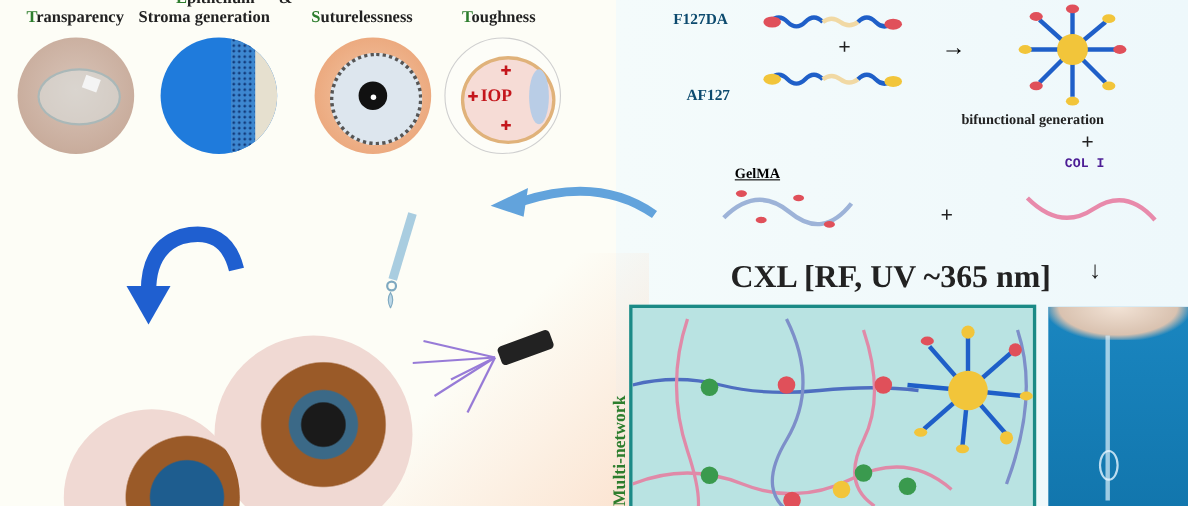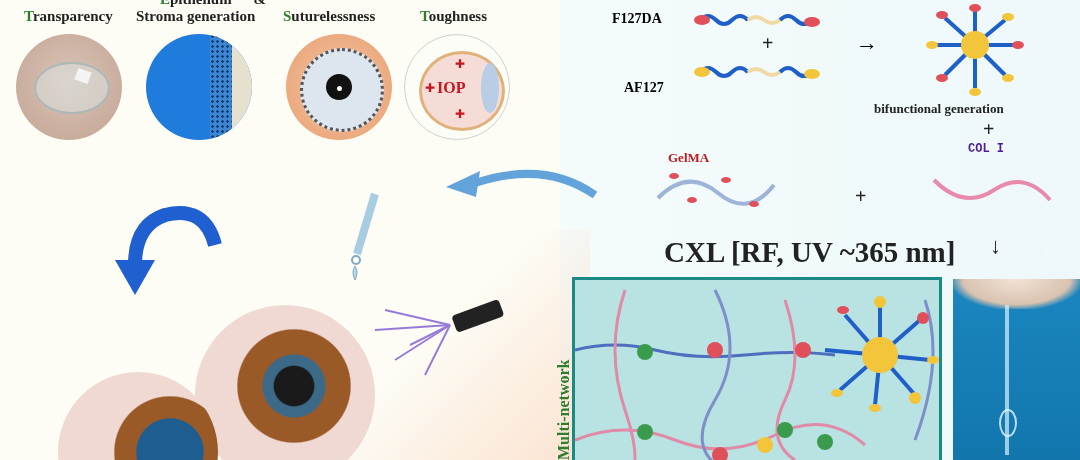--- a/index.html
+++ b/index.html
@@ -13,21 +13,21 @@
     background: linear-gradient(90deg, #f4fbfb 0%, #eef8fb 100%);
   }
   .bg-peach {
     position: absolute; left: 330px; top: 230px; width: 260px; height: 230px;
     background: linear-gradient(135deg, rgba(253,253,246,0) 40%, #fbe2cf 100%);
   }
   .abs { position: absolute; }
   .label-top { font-size: 15px; font-weight: bold; color: #222; white-space: nowrap; }
   .green { color: #2d7d2d; }
   .circle { position: absolute; width: 106px; height: 106px; border-radius: 50%; overflow: hidden; }
-  .mol-label { font-size: 14px; font-weight: bold; color: #000000; }
+  .mol-label { font-size: 14px; font-weight: bold; color: #0c4a6e; }
   .plus { font-size: 20px; color: #222; font-weight: bold; }
   .net-box {
     position: absolute; left: 572px; top: 277px; width: 370px; height: 190px;
     background: #b9e3e2; border: 3px solid #1b8a86; box-sizing: border-box; overflow: hidden;
   }
   .photo {
     position: absolute; left: 953px; top: 279px; width: 127px; height: 181px;
     background: linear-gradient(180deg, #1a86c0 0%, #1276ad 100%); overflow: hidden;
   }
   .vtext {
@@ -41,21 +41,21 @@
 <div class="bg-right"></div>
 <div class="bg-peach"></div>
 
 <div class="abs label-top" style="left:24px; top:8px;text-align:center;">
   <span class="green">T</span><span>ransparency</span>
 </div>
 <div class="abs label-top" style="left:160px; top:-9px;">
   <span class="green">E</span><span>pithelium</span>
   <span style="margin-left:18px">&amp;</span>
 </div>
-<div class="abs label-top" style="left:136px; top:8px;">
+<div class="abs label-top" style="left:126px; top:8px;">
   <span>Stroma generation</span>
 </div>
 <div class="abs label-top" style="left:283px; top:8px;">
   <span class="green">S</span><span>uturelessness</span>
 </div>
 <div class="abs label-top" style="left:420px; top:8px;">
   <span class="green">T</span><span>oughness</span>
 </div>
 
 <div class="circle" style="left:16px; top:34px; background: radial-gradient(circle at 50% 45%, #d8c4b8 0%, #c9ad9d 70%, #b89a88 100%);">
@@ -120,21 +120,21 @@
   <ellipse cx="12" cy="45" rx="6" ry="4" fill="#f2c53a"></ellipse>
   <ellipse cx="22" cy="15" rx="6" ry="4" fill="#e0505a"></ellipse>
 </svg>
 <div class="abs" style="left:874px; top:101px; font-size:13px; font-weight:bold; color:#222;">bifunctional generation</div>
 <div class="abs plus" style="left:983px; top:118px;">+</div>
 <div class="abs" style="left:968px; top:142px; font-size:12px; font-weight:bold; color:#4c1d95;font-family:Liberation Mono, monospace;">COL I</div>
 <svg class="abs" style="left:930px; top:170px;" width="125" height="40">
   <path d="M4 10 q30 30 60 10 t56 10" stroke="#e88aab" stroke-width="4" fill="none"></path>
 </svg>
 <div class="abs plus" style="left:855px; top:185px;">+</div>
-<div class="abs" style="left:668px; top:150px; font-size:13px; font-weight:bold; color:#b91c1c;">GelMA</div>
+<div class="abs" style="left:668px; top:150px; font-size:13px; font-weight:bold; color:#000000;text-decoration:underline;">GelMA</div>
 <svg class="abs" style="left:654px; top:170px;" width="125" height="40">
   <path d="M4 28 q30 -30 60 -5 t56 -8" stroke="#9db3d8" stroke-width="4" fill="none"></path>
   <ellipse cx="20" cy="6" rx="5" ry="3" fill="#e0505a"></ellipse>
   <ellipse cx="38" cy="30" rx="5" ry="3" fill="#e0505a"></ellipse>
   <ellipse cx="72" cy="10" rx="5" ry="3" fill="#e0505a"></ellipse>
   <ellipse cx="100" cy="34" rx="5" ry="3" fill="#e0505a"></ellipse>
 </svg>
 <div class="abs" style="left:664px; top:236px; font-size:29px; font-weight:bold; color:#222;">CXL [RF, UV ~365 nm]</div>
 <div class="abs" style="left:990px; top:233px; font-size:22px; color:#222;">↓</div>
 

